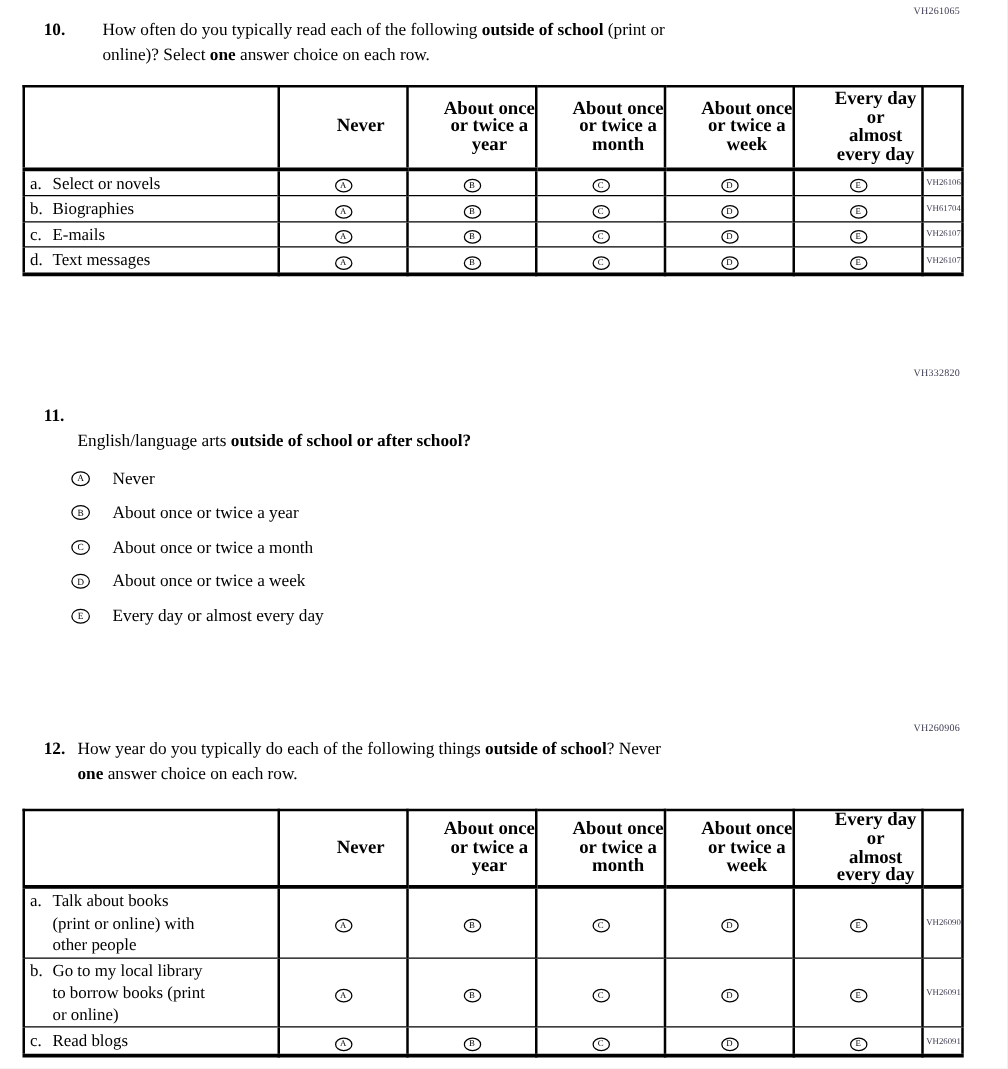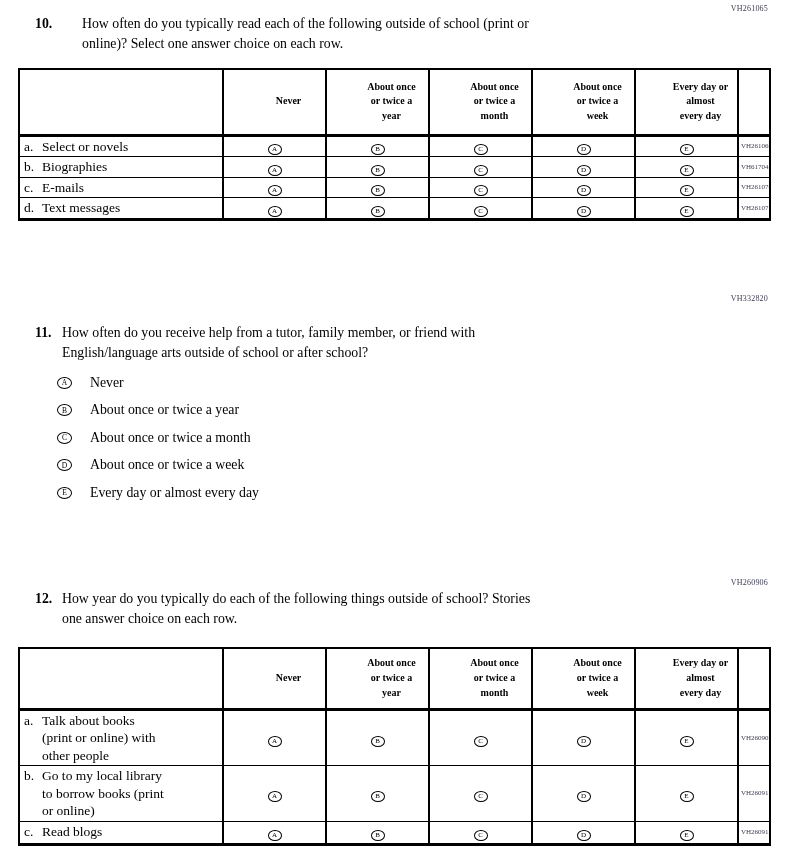--- a/index.html
+++ b/index.html
@@ -25,37 +25,37 @@
   
   .qblock { position: absolute; left: 35px; display: flex; }
   .qnum {
     width: 27px;
     flex: 0 0 27px;
     font-weight: bold;
     font-size: 13.8px;
     line-height: 19.5px;
   }
   .qtext { font-size: 13.8px; line-height: 19.5px; max-width: 620px; }
-  .qtext .b { font-weight: normal; }
+  .qtext .b { font-weight: bold; }
   
   .qtable {
     position: absolute;
     left: 18px;
     border-collapse: collapse;
     table-layout: fixed;
     width: 751px;
     border: 2px solid #000;
     border-bottom-width: 3px;
   }
   .qtable th, .qtable td { border: 2px solid #000; }
   .qtable tbody td { border-top-width: 1px; border-bottom-width: 1px; }
   .qtable thead th { border-bottom-width: 3px; }
   .qtable thead th {
     font-weight: bold;
-    font-size: 10px;
+    font-size: 15px;
     line-height: 14.8px;
     text-align: center;
     vertical-align: middle;
     white-space: pre-line;
     padding-left: 28px;
   }
   .qtable td.td-label {
     font-size: 13.5px;
     line-height: 17.5px;
     vertical-align: middle;
@@ -206,21 +206,21 @@
         <td class="td-code">VH261075</td>
       </tr>
     </tbody>
   </table>
 
   <div class="item-code" style="top:294px;">VH332820</div>
 
   <div class="qblock" style="top:323px;">
     <div class="qnum">11.</div>
     <div class="qtext">
-      <span>How often do you receive help from a tutor, family member, or friend with</span><br>
+      <br>
       <span>English/language arts </span><span class="b">outside of school or after school?</span>
     </div>
   </div>
 
   <div class="option-list" style="top:369px;">
     <div class="option">
       <span class="bubble">A</span>
       <span class="opt-label">Never</span>
     </div>
     <div class="option">
@@ -239,21 +239,21 @@
       <span class="bubble">E</span>
       <span class="opt-label">Every day or almost every day</span>
     </div>
   </div>
 
   <div class="item-code" style="top:578px;font-family:Liberation Serif, serif;">VH260906</div>
 
   <div class="qblock" style="top:589px;">
     <div class="qnum">12.</div>
     <div class="qtext">
-      <span>How year do you typically do each of the following things </span><span class="b">outside of school</span><span>? Stories</span><br>
+      <span>How year do you typically do each of the following things </span><span class="b">outside of school</span><span>? Never</span><br>
       <span class="b">one</span><span> answer choice on each row.</span>
     </div>
   </div>
 
   <table class="qtable" id="q12-table" style="top:647px;">
     <colgroup>
       <col style="width:204px">
         <col style="width:103px">
         <col style="width:103px">
         <col style="width:103px">

